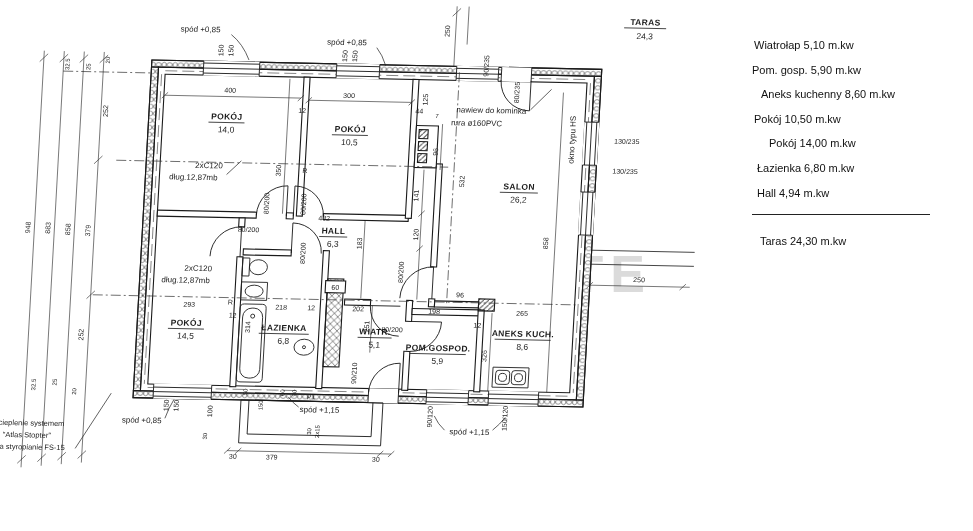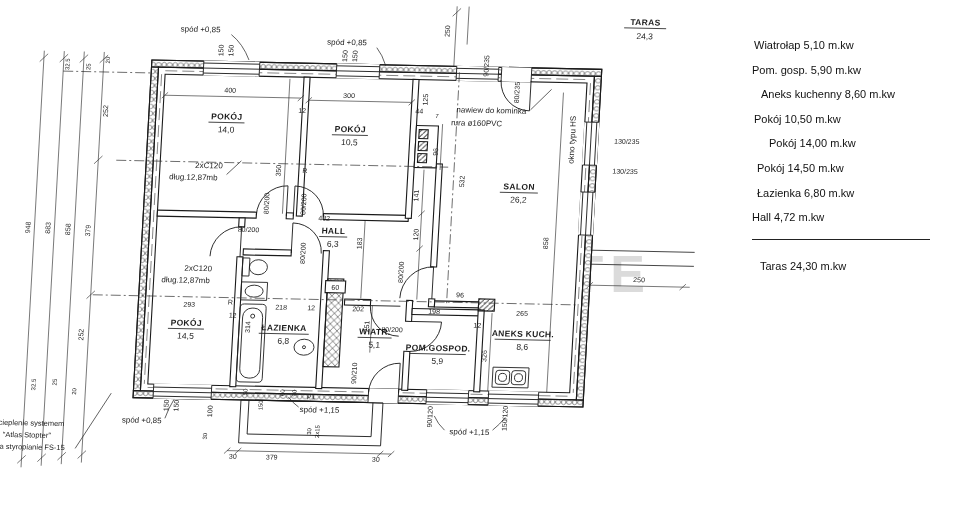--- a/index.html
+++ b/index.html
@@ -447,20 +447,19 @@
   </g>
 </svg>
 
 
 <div id="legend">
   <div class="li">Wiatrołap 5,10 m.kw</div>
   <div class="li">Pom. gosp. 5,90 m.kw</div>
   <div class="li">Aneks kuchenny 8,60 m.kw</div>
   <div class="li">Pokój 10,50 m.kw</div>
   <div class="li">Pokój 14,00 m.kw</div>
-  <div class="li">Pokój 14,50 m.kw</div>
   <div class="li">Łazienka 6,80 m.kw</div>
-  <div class="li">Hall 4,72 m.kw</div>
+  <div class="li">Hall 4,94 m.kw</div>
   <div class="divider"></div>
   <div class="taras">Taras 24,30 m.kw</div>
 </div>
 
 </div>
 
 </body></html>

